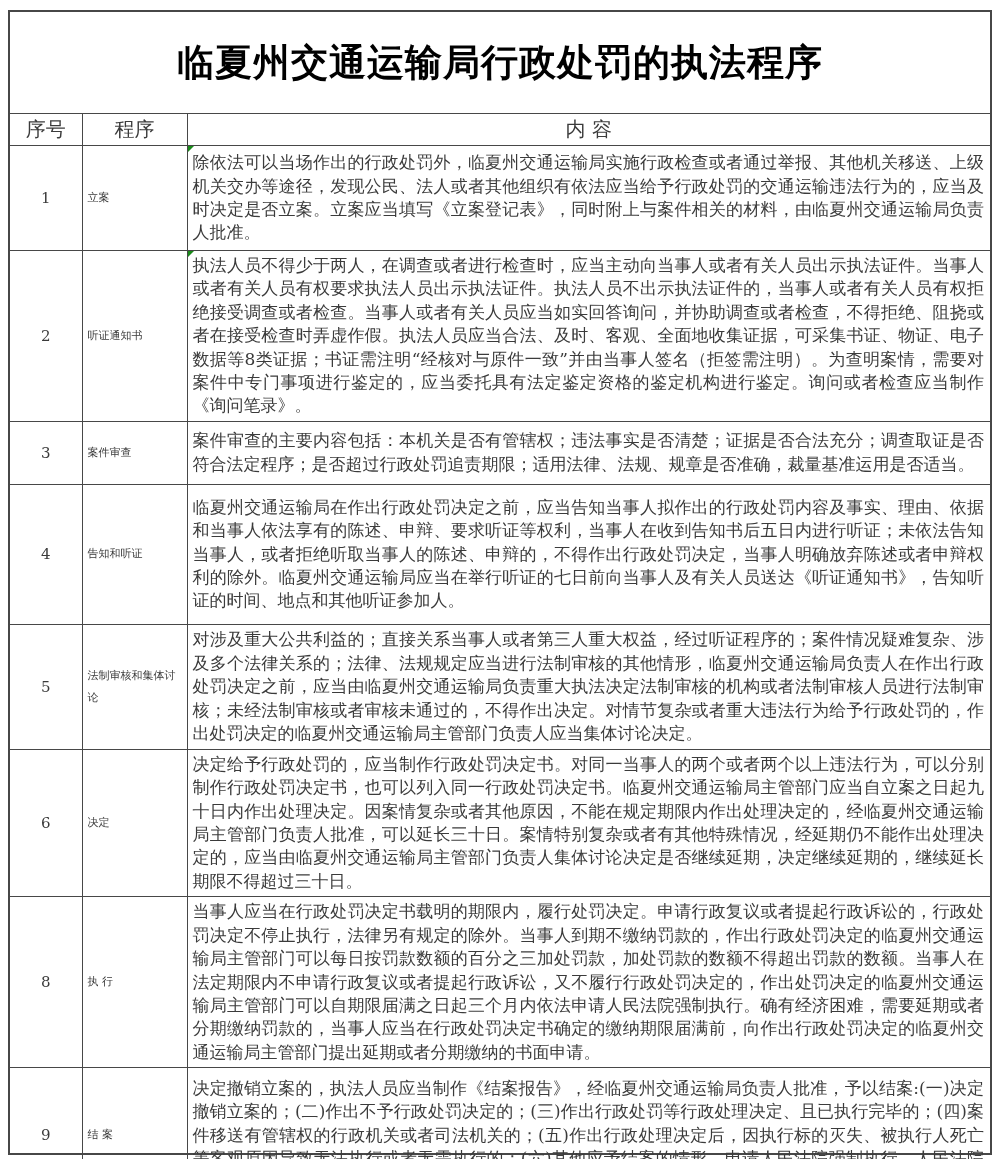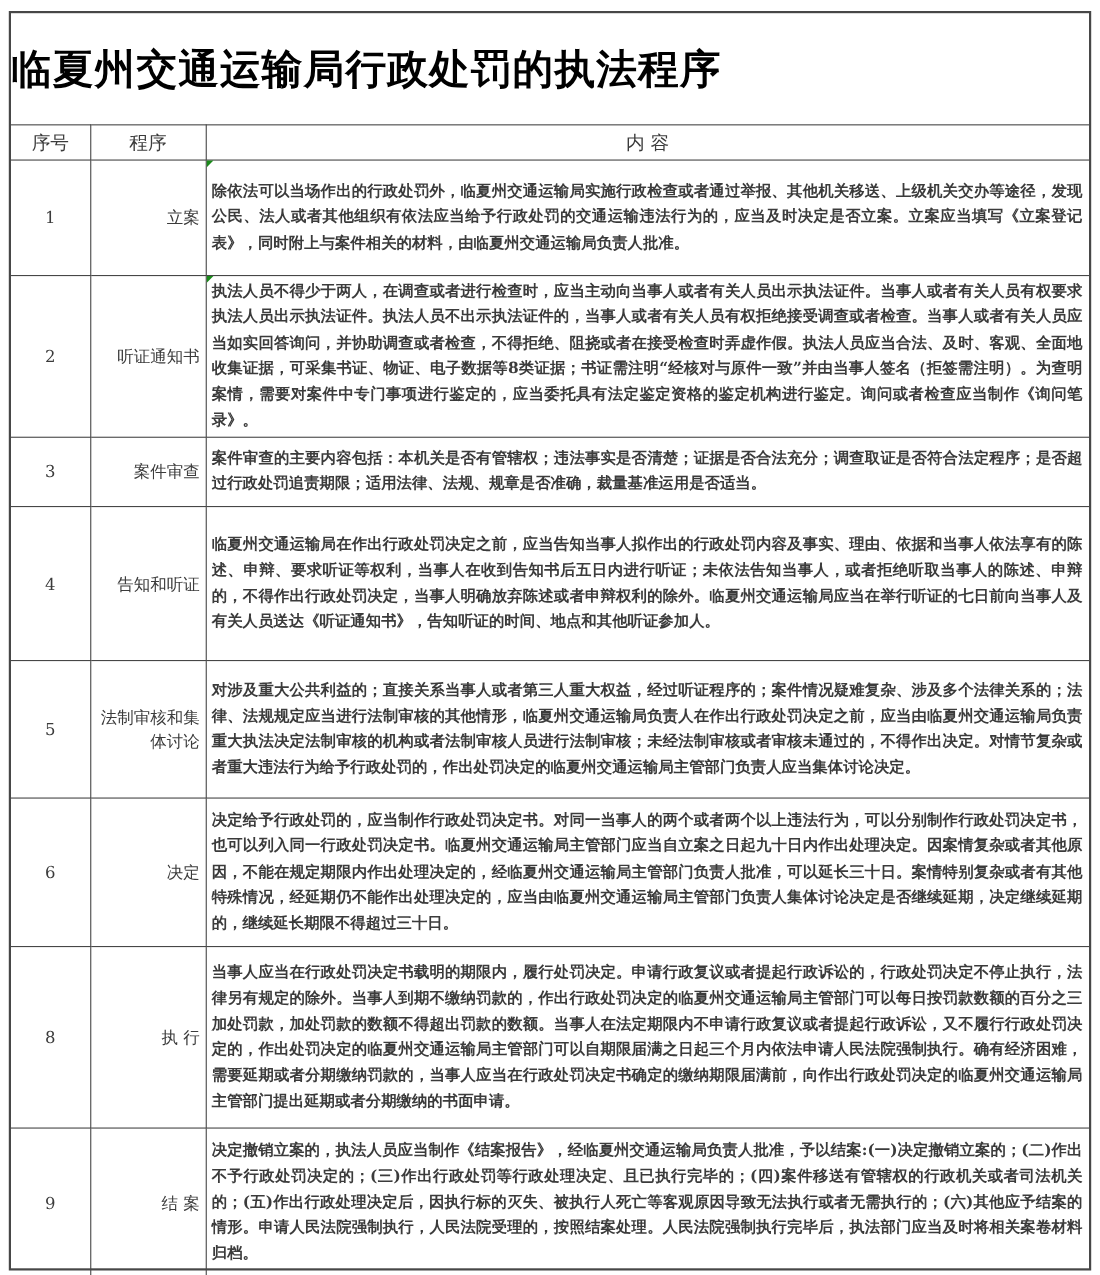--- a/index.html
+++ b/index.html
@@ -15,21 +15,21 @@
     color:var(--text);
     overflow:hidden;
   }
   .sheet{
     position:absolute;left:8px;top:10px;width:984px;height:1145px;
     border:2px solid var(--border);
     background:#fff;
   }
   .title-block{
     height:101px;
-    display:flex;align-items:center;justify-content:flex-start;font-family:Liberation Serif, serif;
+    display:flex;align-items:center;justify-content:center;font-family:Liberation Serif, serif;
   }
   .doc-title{
     font-size:37px;
     font-weight:bold;
     color:#000;
     letter-spacing:1px;
     white-space:nowrap;
   }
   table.proc-table{
     width:100%;
@@ -39,30 +39,29 @@
   .proc-table td,.proc-table th{
     border:1px solid var(--border);
     vertical-align:middle;
     font-weight:normal;
   }
   .proc-table tr > *:first-child{border-left:none;}
   .proc-table tr > *:last-child{border-right:none;}
   .proc-table tr:last-child > *{border-bottom:none;}
   col.c-no{width:72px;}
   col.c-proc{width:105px;}
-  th.h-cell{font-size:17px;text-align:center;}
+  th.h-cell{font-size:20px;text-align:center;}
   td.no-cell{font-size:15px;text-align:center;font-family:"DejaVu Serif","Liberation Serif",serif;}
-  td.proc-cell{font-size:15px;text-align:right;padding:2px 5px;line-height:22px;}
+  td.proc-cell{font-size:11px;text-align:left;padding:2px 5px;line-height:22px;}
   td.content-cell{
     position:relative;
-    font-size:14px;
+    font-size:17px;
     line-height:23.4px;
     padding:3px 6px 3px 5px;
     text-align:justify;
-    font-weight:bold;
   }
   .corner-marker{
     position:absolute;top:0;left:0;
     width:0;height:0;
     border-top:6px solid var(--marker);
     border-right:6px solid transparent;
   }
 </style>
 </head>
 <body>

